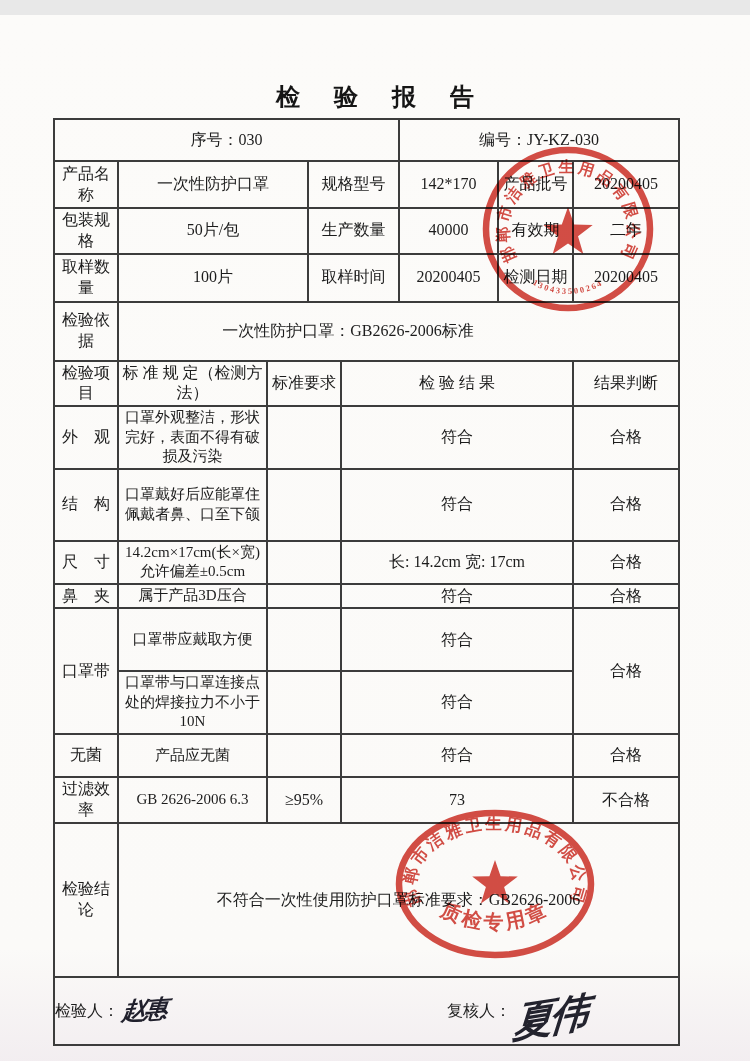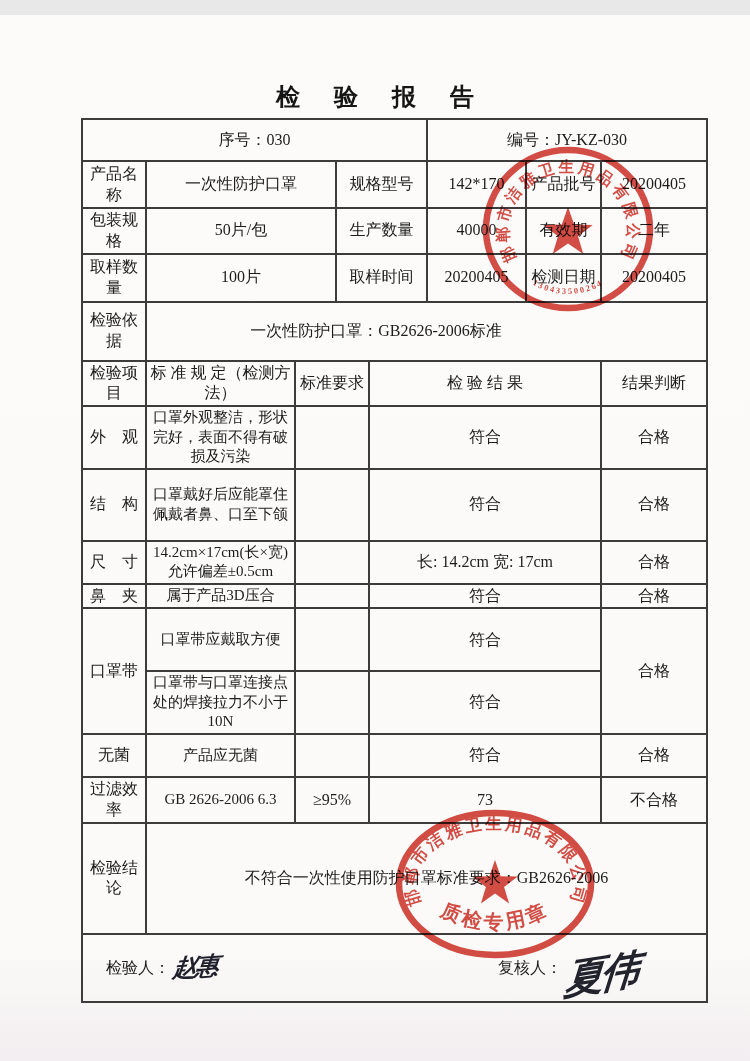--- a/index.html
+++ b/index.html
@@ -11,37 +11,37 @@
     font-family:"Liberation Serif","DejaVu Serif",serif;
     color:#1c1c1c;
     overflow:hidden;
   }
   .title {
     position:absolute; top:66px; left:0; width:100%;
     text-align:center; font-size:24px; font-weight:bold;
     letter-spacing:14px; text-indent:14px; color:#151515;
   }
   table.report {
-    position:absolute; left:81px; top:103px;
+    position:absolute; left:53px; top:103px;
     width:625px; border-collapse:collapse; table-layout:fixed;
     font-size:16px;
   }
   table.report td {
     border:2px solid #3c3c3c;
     text-align:center; vertical-align:middle;
     padding:1px 3px; line-height:1.3;
     overflow:hidden;
   }
   td.al { text-align:left; padding-left:7px; }
   td.std { font-size:15px; padding:2px 6px; }
   .basis-val { padding-right:104px !important; }
   .tall-label { font-size:16px; }
   .sigrow { text-align:left !important; padding:0 !important; }
   .sigflex { display:flex; align-items:center; height:100%; }
-  .sig-label { padding-left:23px; }
+  .sig-label { padding-left:0; }
   .reviewer-label { margin-left:281px; }
   .hand1 {
     display:inline-block; font-size:24px; font-weight:bold; font-style:italic;
     transform:rotate(-4deg) skewX(-10deg); margin-left:3px; color:#20202c;
     letter-spacing:-2px;
   }
   .hand2 {
     display:inline-block; font-size:40px; font-weight:bold; font-style:italic;
     transform:rotate(-9deg) skewX(-14deg); margin-left:2px; margin-top:14px;
     color:#23232e; letter-spacing:-3px;
@@ -168,21 +168,21 @@
     </tr>
 
     <tr style="height:46px">
       <td>过滤效率</td>
       <td class="std">GB 2626-2006 6.3</td>
       <td colspan="2">≥95%</td>
       <td colspan="3">73</td>
       <td>不合格</td>
     </tr>
 
-    <tr style="height:111px">
+    <tr style="height:154px">
       <td class="tall-label">检验结论</td>
       <td colspan="7">不符合一次性使用防护口罩标准要求：GB2626-2006</td>
     </tr>
 
     <tr style="height:45px">
       <td colspan="8" class="sigrow">
         <div class="sigflex">
           <span class="sig-label">检验人：</span>
           <span class="hand1">赵惠</span>
           <span class="reviewer-label">复核人：</span>

